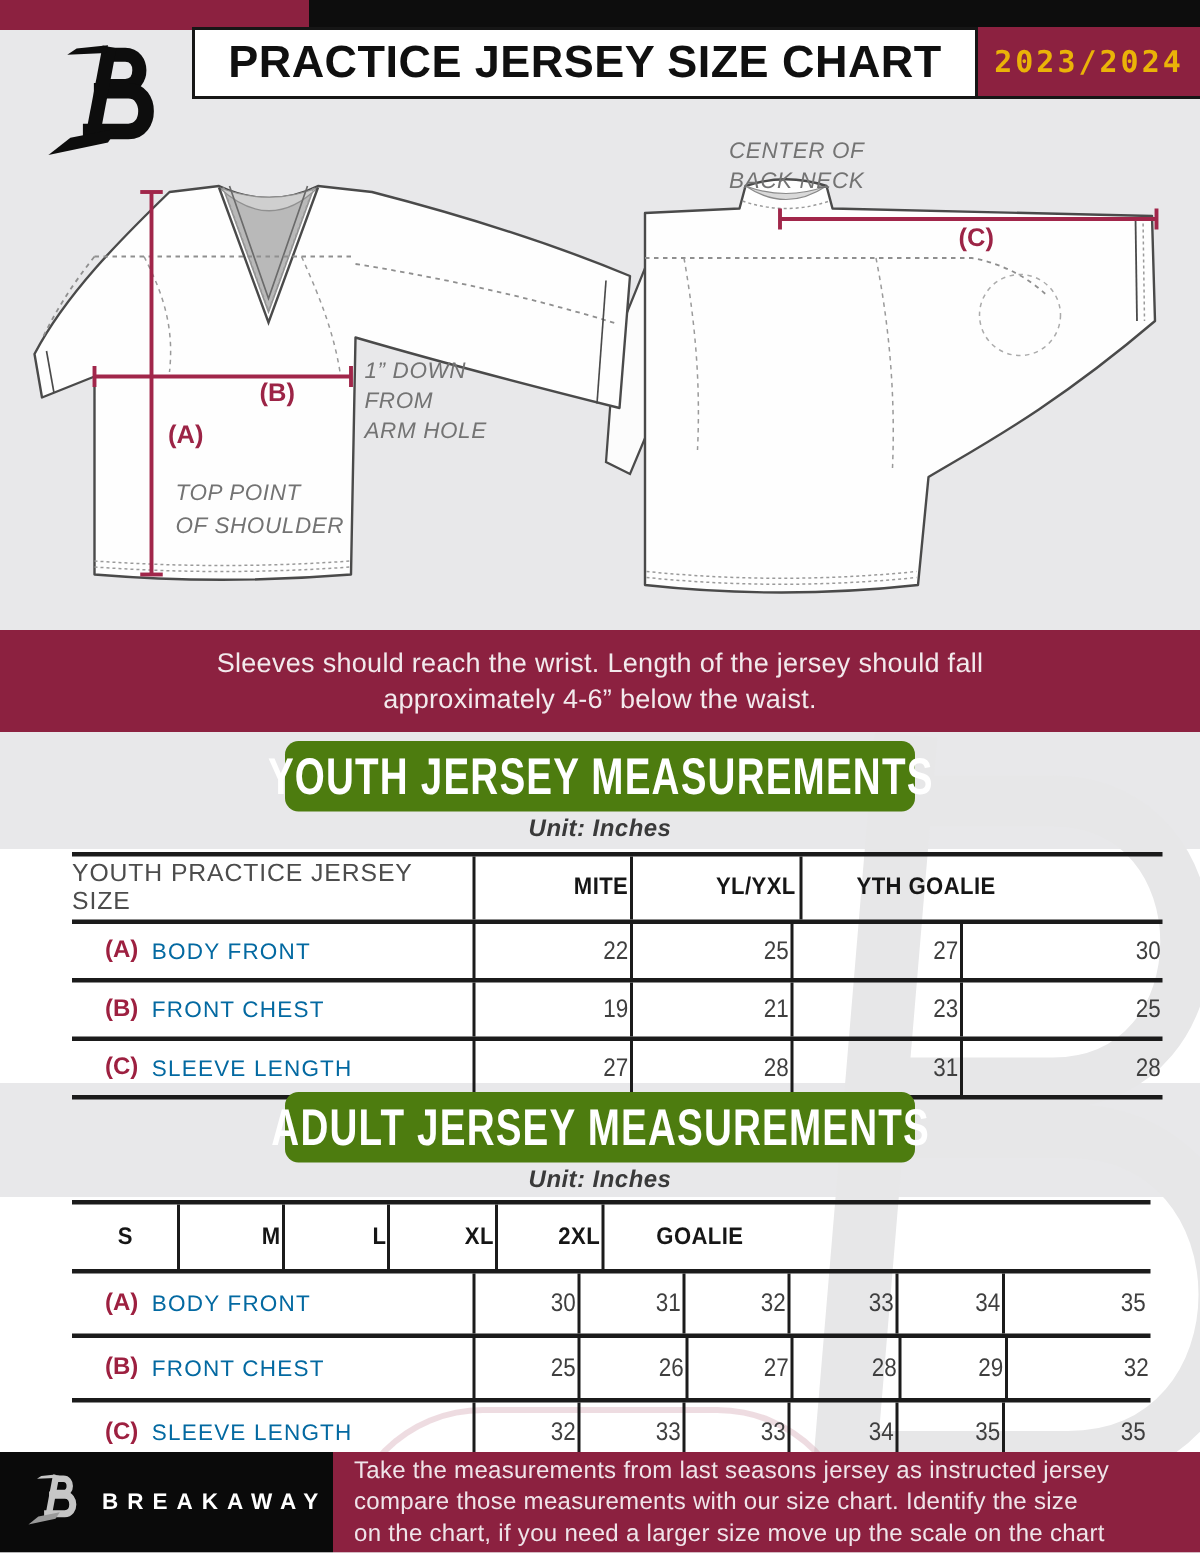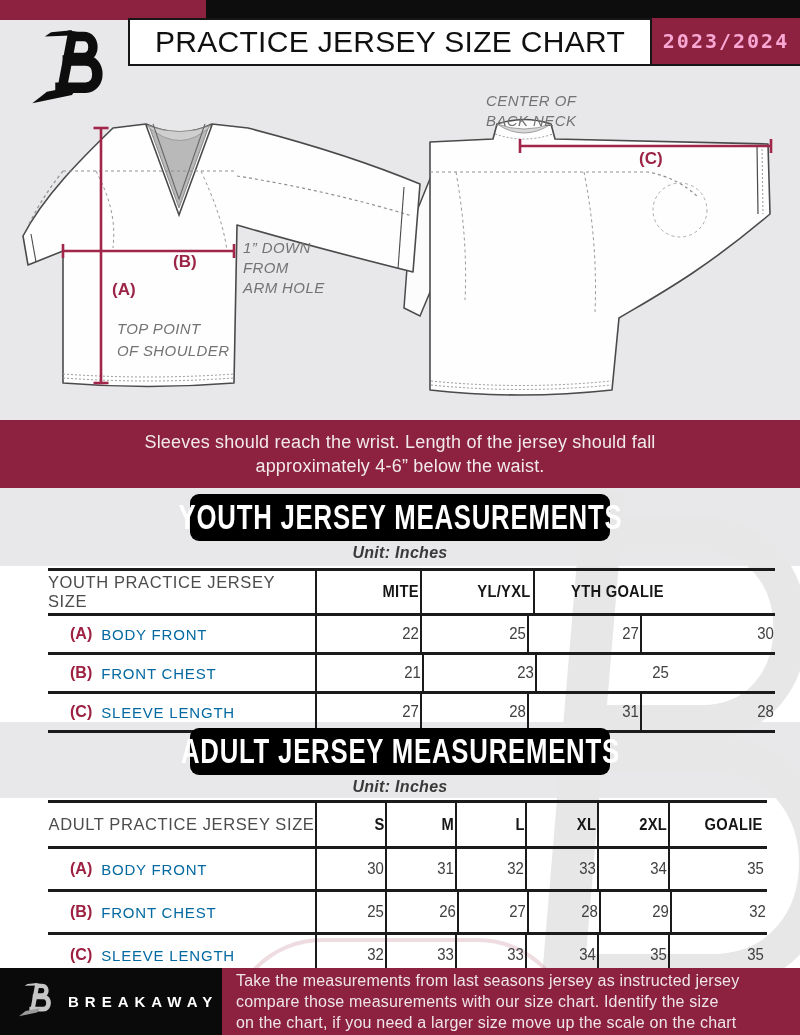--- a/index.html
+++ b/index.html
@@ -12,39 +12,39 @@
   #watermark{position:absolute;left:520px;top:470px;width:340px;height:560px;z-index:2;}
   #pink-arc{position:absolute;left:228px;top:938px;width:336px;height:90px;z-index:2;
             border:4px solid rgba(198,138,156,.30);border-bottom:none;
             border-radius:168px 168px 0 0;}
   
   #strip-maroon{position:absolute;left:0;top:0;width:206px;height:20px;background:#8C2140;z-index:3;}
   #strip-black{position:absolute;left:206px;top:0;width:594px;height:18px;background:#0D0D0D;z-index:3;}
   #title-box{position:absolute;left:128px;top:18px;width:524px;height:48px;background:#FFFFFF;
              border:2px solid #161616;box-sizing:border-box;display:flex;align-items:center;
              justify-content:center;z-index:4;}
-  #title-box span{font-size:30px;font-weight:normal;color:#101010;letter-spacing:.3px;white-space:nowrap;}
+  #title-box span{font-size:30px;font-weight:bold;color:#101010;letter-spacing:.3px;white-space:nowrap;}
   #year-box{position:absolute;left:652px;top:18px;width:148px;height:48px;background:#8C2140;
             border-bottom:2px solid #161616;box-sizing:border-box;display:flex;align-items:center;
             justify-content:center;z-index:4;}
   #year-box span{font-family:"DejaVu Sans Mono",monospace;font-weight:bold;font-size:20px;
-                 color:#f9a8d4;letter-spacing:2px;}
+                 color:#eab308;letter-spacing:2px;}
   #brand-logo{position:absolute;left:30px;top:26px;z-index:4;}
   
   #diagram{position:absolute;left:0;top:68px;width:800px;height:352px;z-index:3;}
   .dtag{position:absolute;color:#9C2446;font-weight:bold;font-size:17px;z-index:4;}
   .dcap{position:absolute;color:#737373;font-style:italic;font-size:15px;letter-spacing:.4px;z-index:4;}
   .dcap div{line-height:20px;}
   #cap-a div{line-height:22px;}
   
   #notice{position:absolute;left:0;top:420px;width:800px;height:68px;background:#8C2140;z-index:3;
           display:flex;flex-direction:column;align-items:center;justify-content:center;gap:3px;}
   #notice div{color:#F2E9EC;font-size:18px;letter-spacing:.2px;}
   
-  .banner{position:absolute;left:190px;width:420px;height:47px;background:#000000;border-radius:9px;
+  .banner{position:absolute;left:190px;width:420px;height:47px;background:#4d7c0f;border-radius:9px;
           display:flex;align-items:center;justify-content:center;z-index:3;}
   .banner span{color:#FFFFFF;font-weight:bold;font-size:33px;letter-spacing:1px;white-space:nowrap;
                display:inline-block;transform:scale(.78,1.04);}
   .unit{position:absolute;left:0;width:800px;text-align:center;font-style:italic;font-weight:bold;
         font-size:16px;color:#3A3A3A;z-index:3;letter-spacing:.3px;}
   
   .table{position:absolute;left:48px;border-top:3px solid #1B1B1B;box-sizing:content-box;z-index:3;}
   .tr{display:flex;border-bottom:3px solid #1B1B1B;}
   .td{display:flex;align-items:center;justify-content:center;box-sizing:border-box;}
   .td + .td{border-left:2px solid #1B1B1B;justify-content:flex-end;}
@@ -212,20 +212,23 @@
         </div>
       <div class="td" style="width:135px;">
           <span class="num">30</span>
         </div>
     </div>
     <div class="tr" style="height:36px;">
       <div class="td rowlabel" style="width:267px;">
           <span class="tag">(B)</span>
           <span class="rlabel">FRONT CHEST</span>
         </div>
+      <div class="td" style="width:105px;">
+          <span class="num">19</span>
+        </div>
       <div class="td" style="width:107px;">
           <span class="num">21</span>
         </div>
       <div class="td" style="width:113px;">
           <span class="num">23</span>
         </div>
       <div class="td" style="width:135px;">
           <span class="num">25</span>
         </div>
     </div>
@@ -249,23 +252,20 @@
     </div>
   </div>
 
   <div class="banner" style="top:728px;">
     <span>ADULT JERSEY MEASUREMENTS</span>
   </div>
   <div class="unit" style="top:778px;">Unit: Inches</div>
 
   <div class="table" style="top:800px;">
     <div class="tr" style="height:43px;">
-      <div class="td" style="width:267px;">
-          <span class="sizelabel">ADULT PRACTICE JERSEY SIZE</span>
-        </div>
       <div class="td" style="width:70px;">
           <span class="colhead">S</span>
         </div>
       <div class="td" style="width:70px;">
           <span class="colhead">M</span>
         </div>
       <div class="td" style="width:70px;">
           <span class="colhead">L</span>
         </div>
       <div class="td" style="width:72px;">

